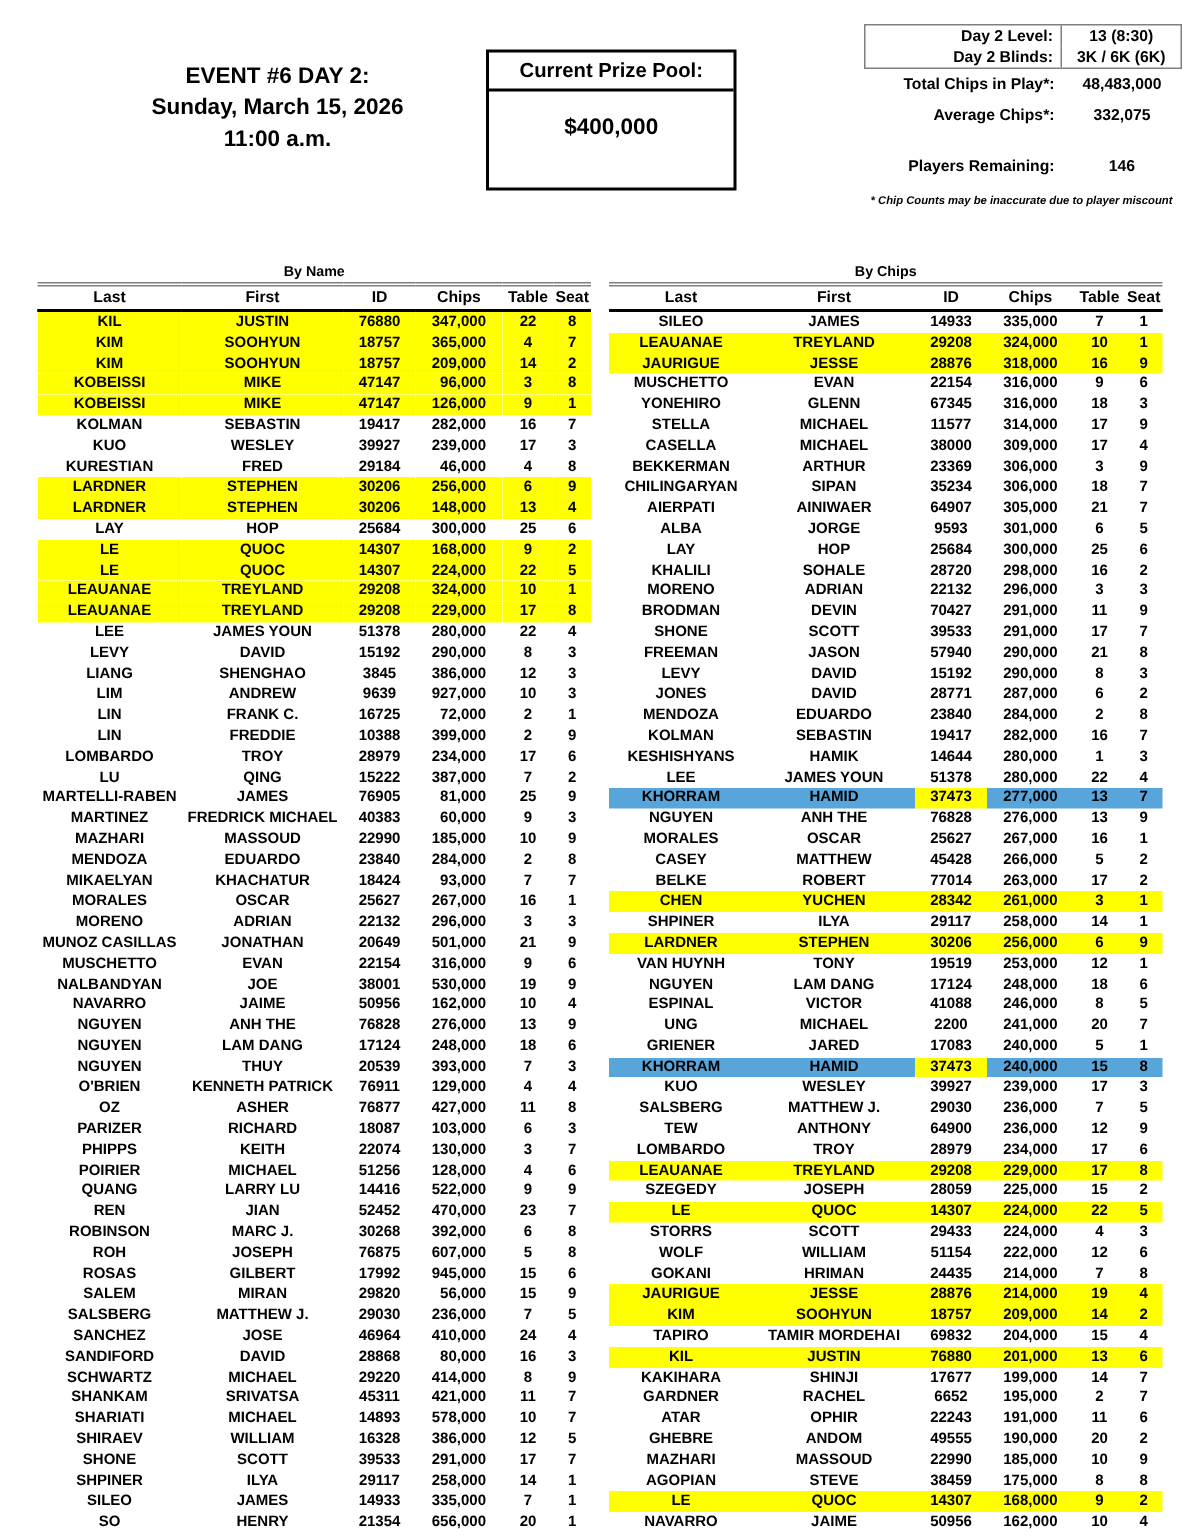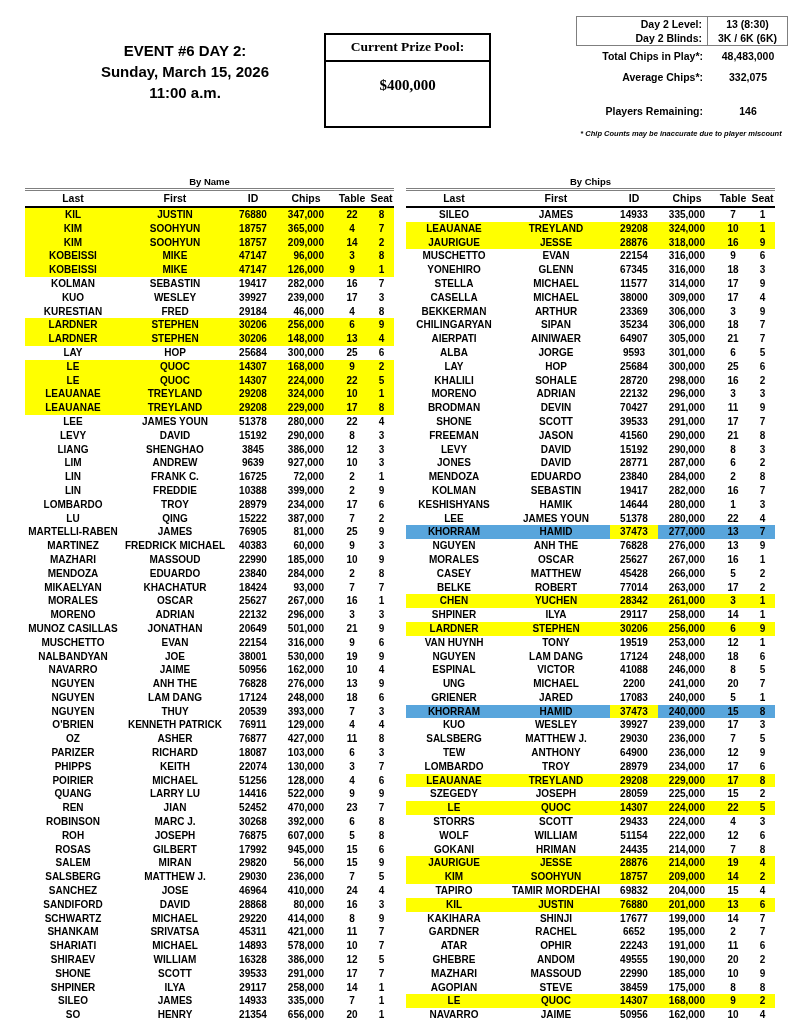--- a/index.html
+++ b/index.html
@@ -13,21 +13,21 @@
 
   
   .event-info {
     position:absolute; left:70px; top:40px; width:230px;
     text-align:center; font-size:15px; line-height:21px;
   }
   .event-title { }
 
   .prize-box {
     position:absolute; left:324px; top:33px; width:167px;
-    border:2.5px solid #000; text-align:center; background:#fff;font-family:Liberation Serif, serif;
+    border:2.5px solid #000; text-align:center; background:#fff;
   }
   .prize-label { font-size:13.5px; padding:4px 0 5px; border-bottom:2.5px solid #000; }
   .prize-value { font-size:15px; padding:15px 0 32px; }
 
   .info-panel { position:absolute; right:3px; top:16px; width:212px; font-size:10.5px; }
   .info-box { border:1.5px solid #7f7f7f; }
   .info-row { display:flex; align-items:center; }
   .info-label { flex:1; text-align:right; padding:1px 5px 1px 0; }
   .info-value { width:80px; text-align:center; padding:1px 0; }
   .info-box .info-value { border-left:1.5px solid #7f7f7f; }
@@ -748,21 +748,21 @@
               <td class="c-last">SHONE</td>
               <td class="c-first">SCOTT</td>
               <td class="c-id">39533</td>
               <td class="c-chips">291,000</td>
               <td class="c-table">17</td>
               <td class="c-seat">7</td>
             </tr>
             <tr>
               <td class="c-last">FREEMAN</td>
               <td class="c-first">JASON</td>
-              <td class="c-id">41560</td>
+              <td class="c-id">57940</td>
               <td class="c-chips">290,000</td>
               <td class="c-table">21</td>
               <td class="c-seat">8</td>
             </tr>
             <tr>
               <td class="c-last">LEVY</td>
               <td class="c-first">DAVID</td>
               <td class="c-id">15192</td>
               <td class="c-chips">290,000</td>
               <td class="c-table">8</td>

